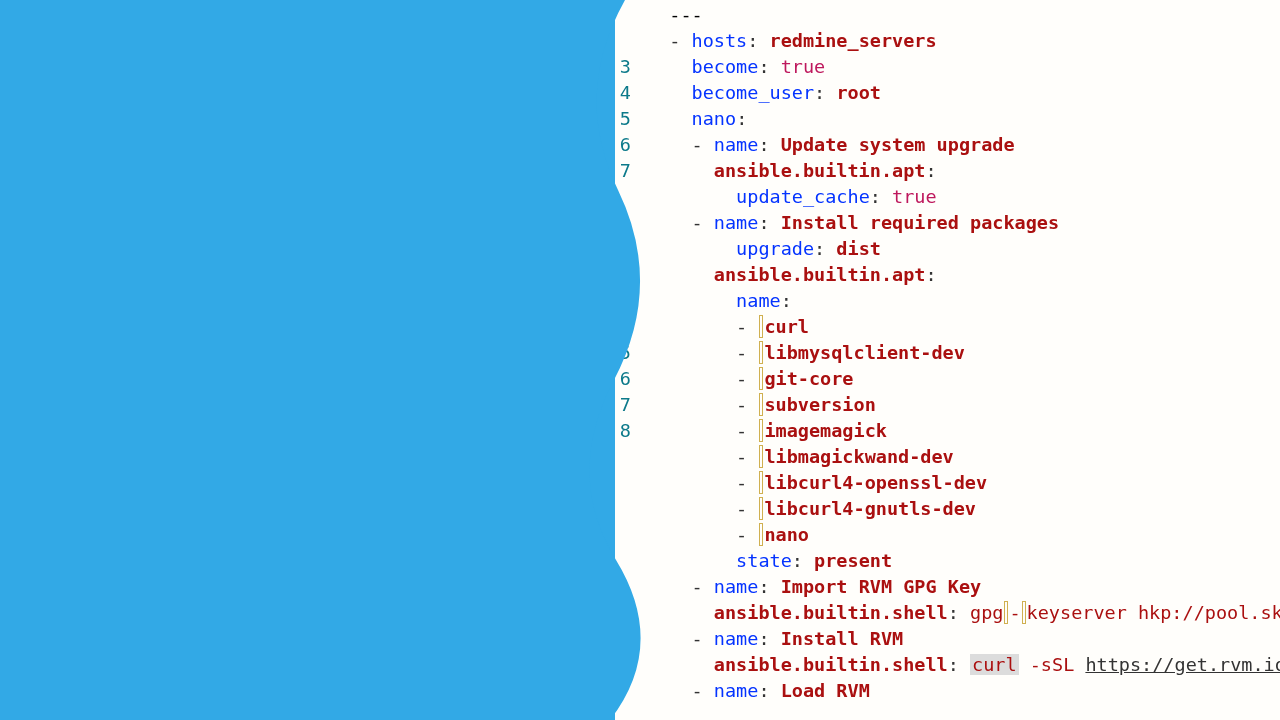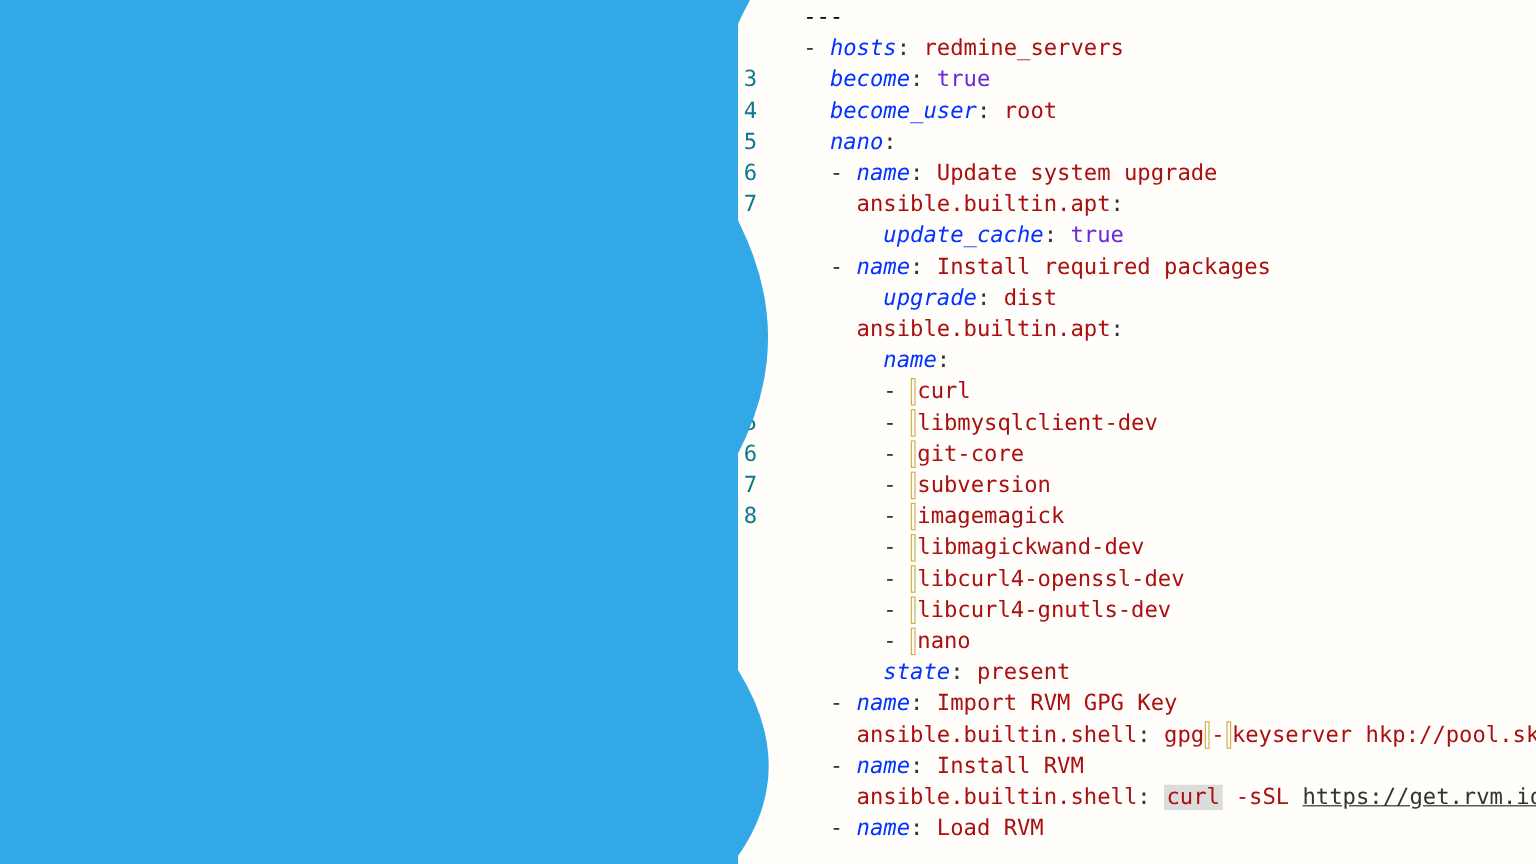--- a/index.html
+++ b/index.html
@@ -83,23 +83,23 @@
   text-align: right;
   color: #0d7a8a;
   flex-shrink: 0;
   padding-right: 2px;
 }
 .code {
   padding-left: 14px;
   flex: 1;
 }
 .tok-dash { color: #333; }
-.tok-key { color: #0433ff; font-style: italic; }
-.tok-val { color: #aa1010; }
-.tok-bool { color: #6d28d9; }
+.tok-key { color: #0433ff; }
+.tok-val { color: #aa1010; font-weight: bold; }
+.tok-bool { color: #be185d; }
 .tok-colon { color: #333; }
 .tok-cmd { color: #aa1010; }
 .tok-url { color: #333; text-decoration: underline; }
 .hl-box {
   border: 1px solid #d0b050;
   padding: 0 1px;
   margin: 0 1px;
 }
 .hl-bg {
   background: #dcdcdc;

